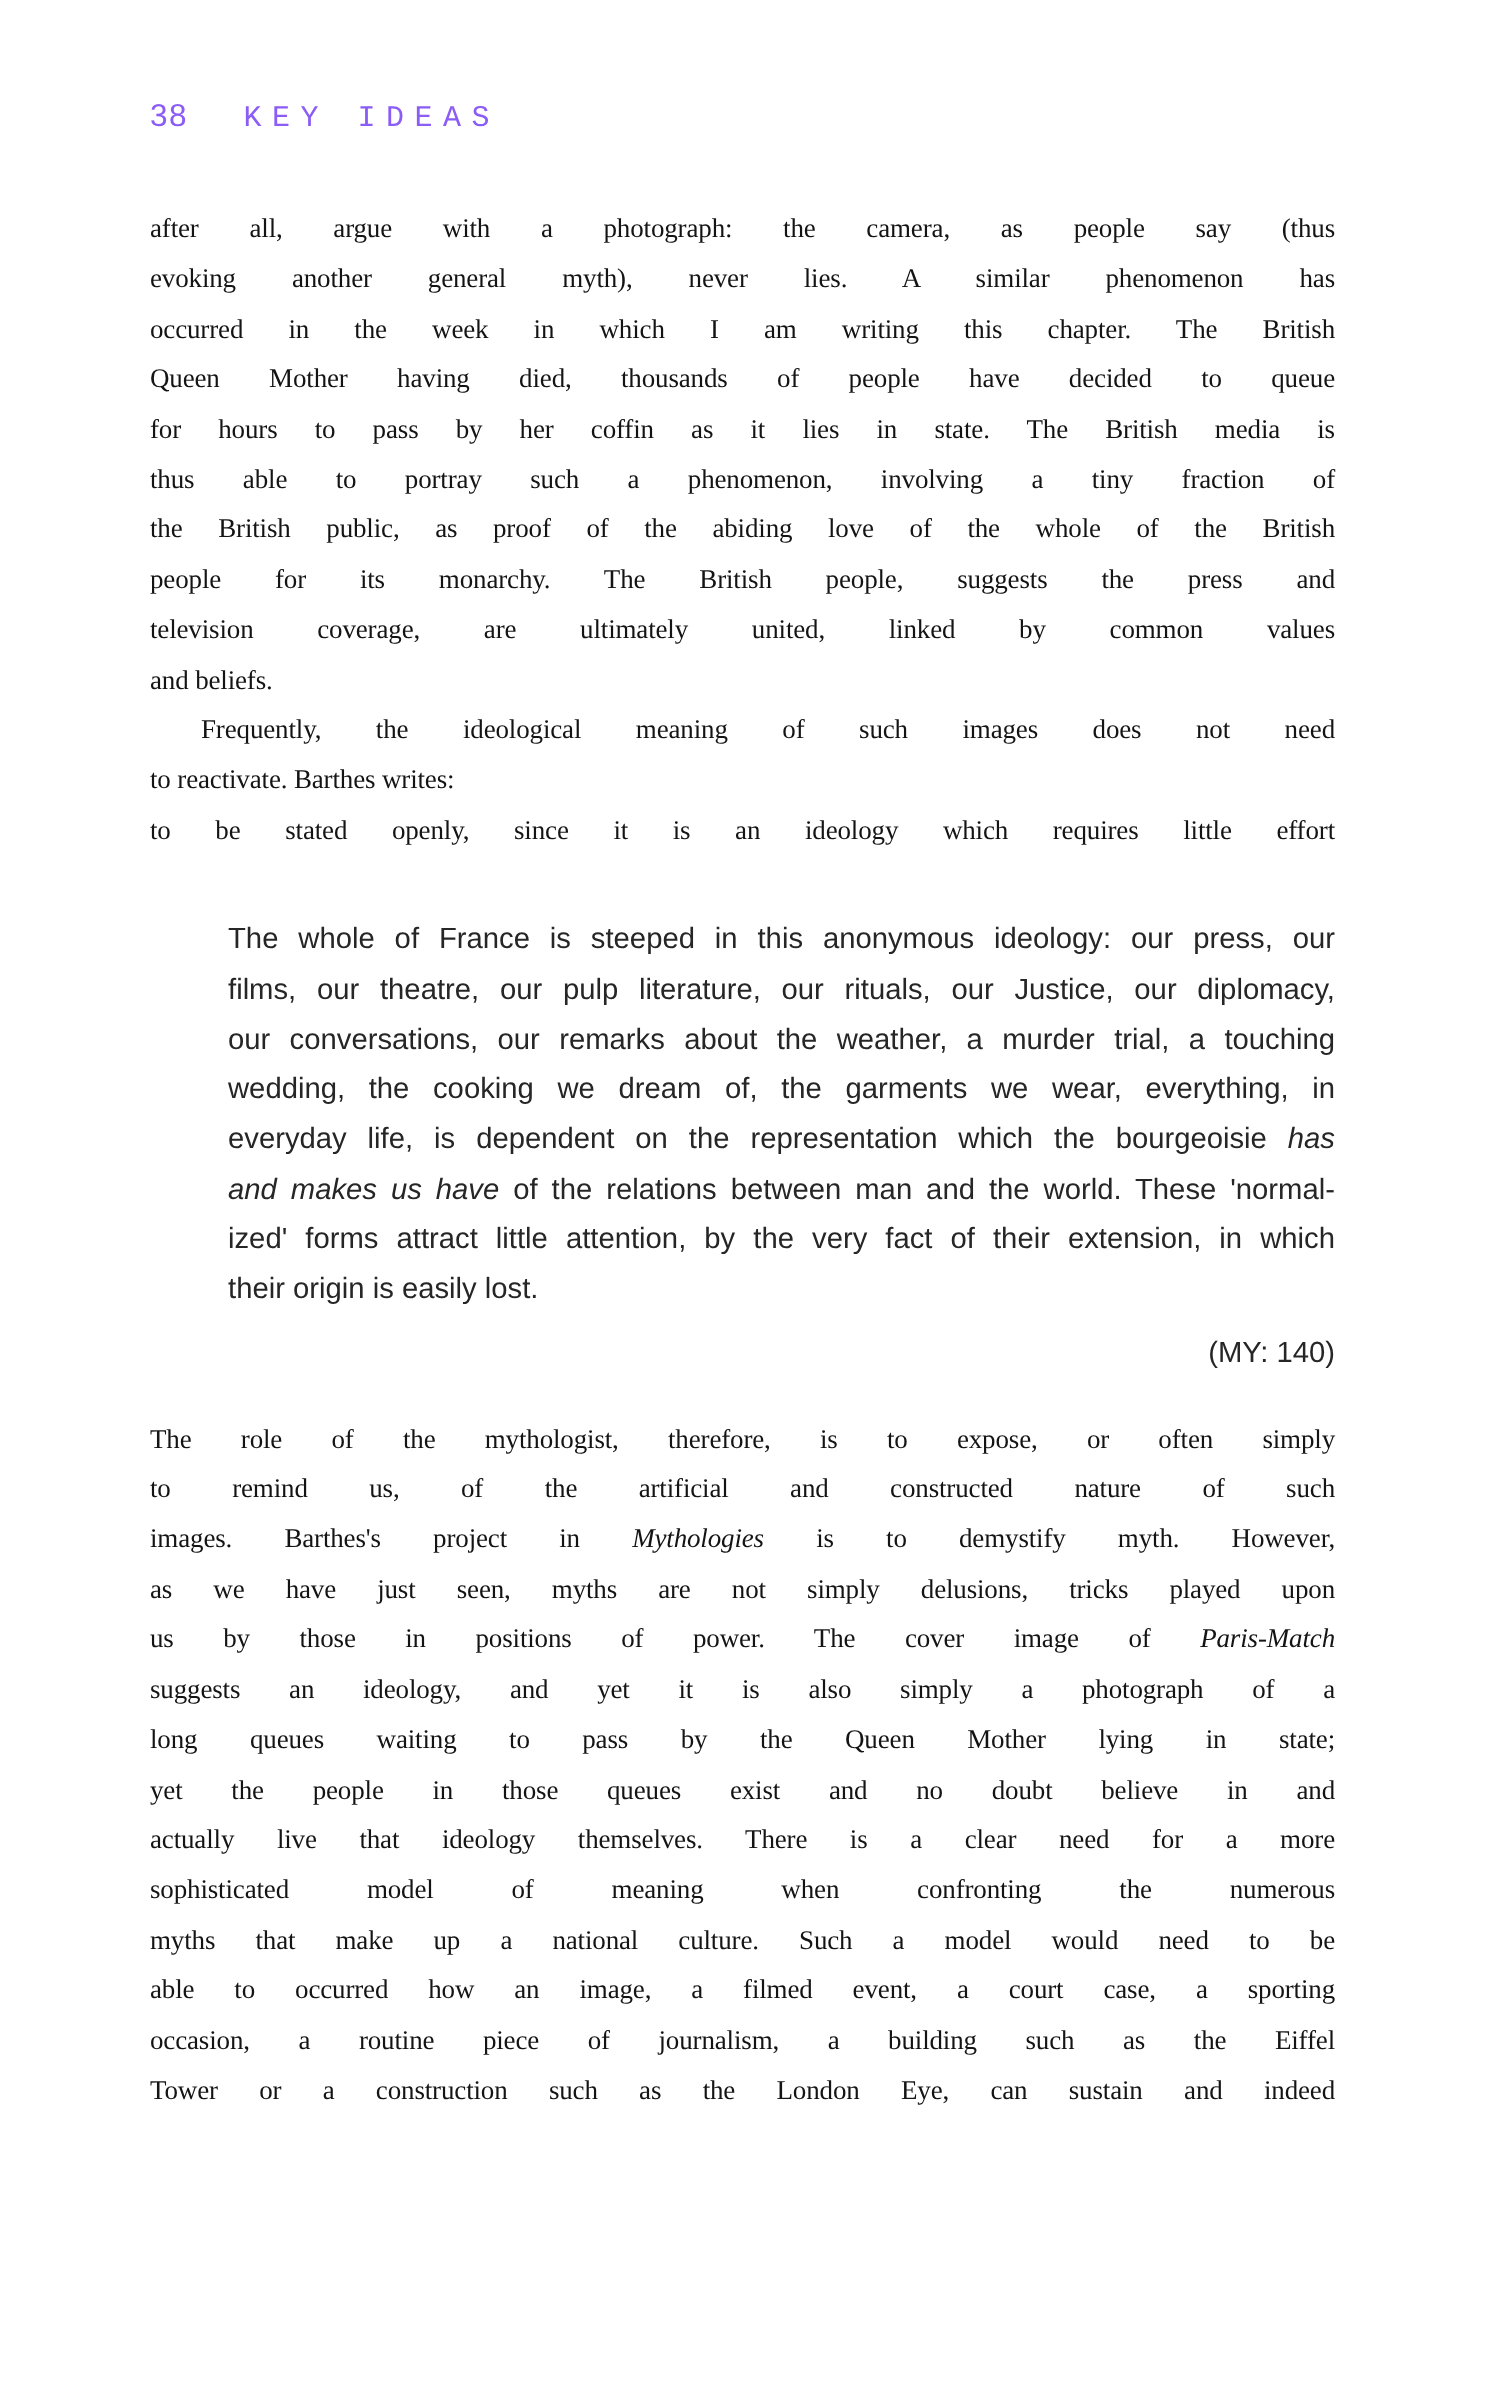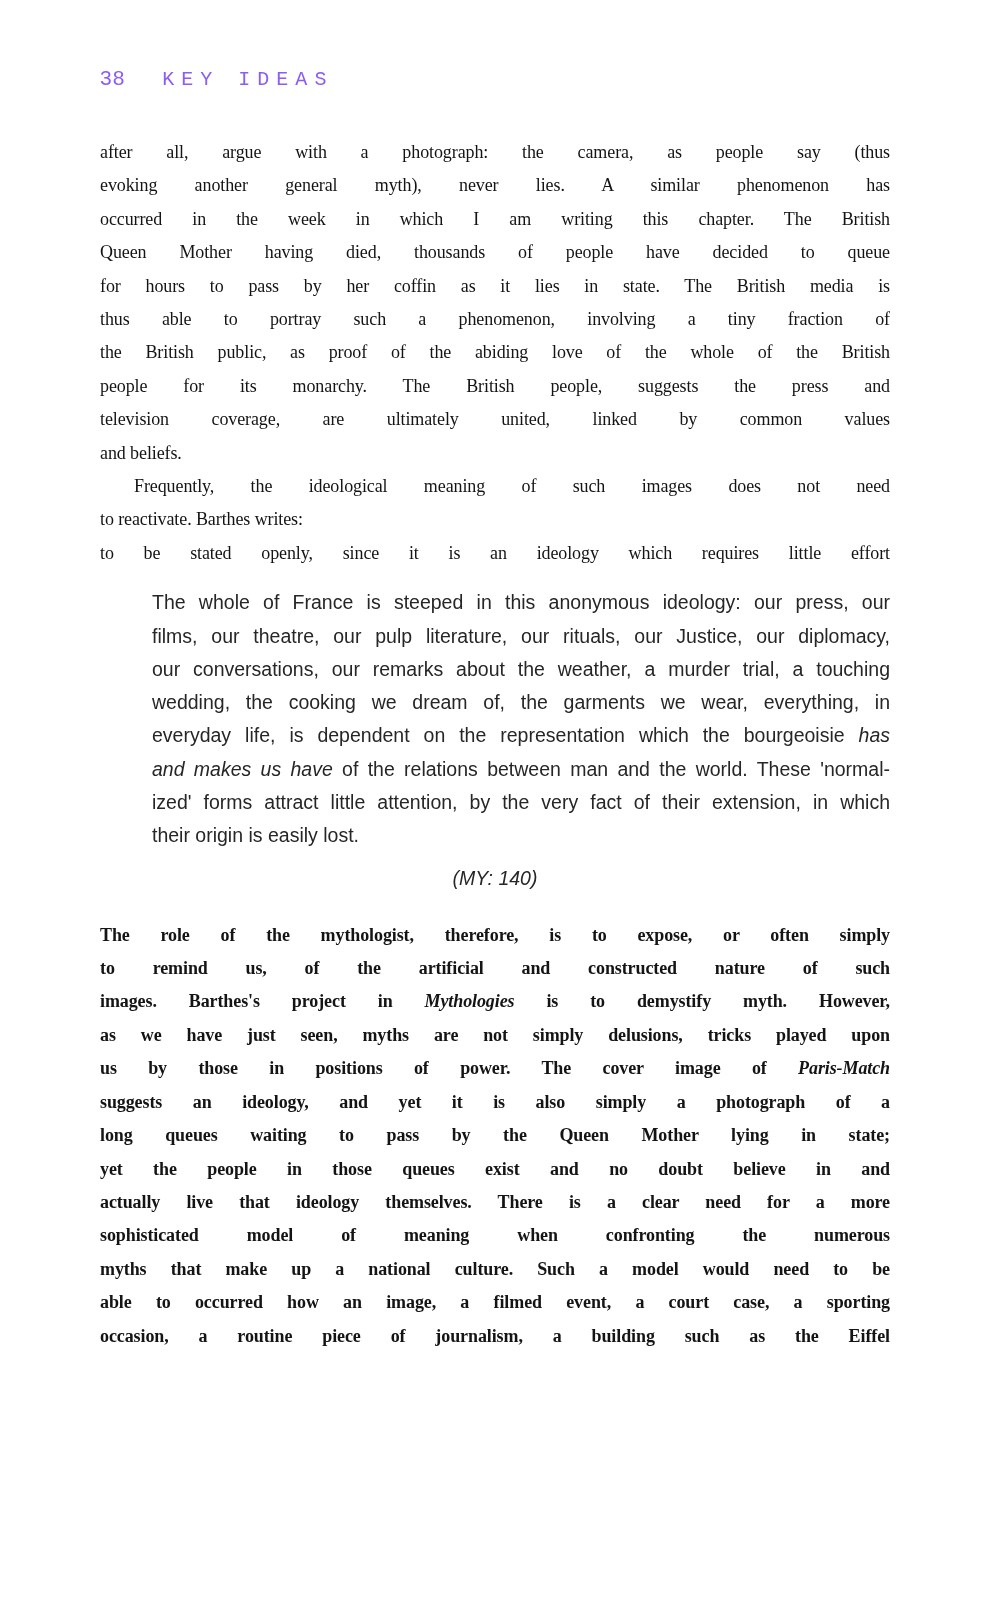--- a/index.html
+++ b/index.html
@@ -40,42 +40,41 @@
     line-height: 33.4px;
     text-align: justify;
     text-align-last: justify;
     letter-spacing: -0.1px;
   }
   .line.last { text-align-last: left; }
   .line.indent { text-indent: 34px; }
   em { font-style: italic; }
   
   .para.quote {
-    margin-top: 16px;
+    margin-top: 40px;
     margin-left: 52px;
     width: 738px;
     color: #262626;
   }
   .para.quote .line {
     font-family: "Liberation Sans", sans-serif;
     font-size: 19.5px;
     line-height: 33.3px;
     letter-spacing: 0;
   }
   .citation {
     font-family: "Liberation Sans", sans-serif;
     font-size: 19.5px;
     line-height: 26px;
-    text-align: center;
+    text-align: right;
     width: 790px;
     margin-top: 12px;
     color: #262626;
-    font-style: italic;
   }
-  .block-4 { margin-top: 28px; font-weight: bold; }
+  .block-4 { margin-top: 28px; }
 </style>
 </head>
 <body>
 
 <div class="page">
 
   <header class="running-header">
     <span class="page-num">38</span>
     <span class="section-title">KEY IDEAS</span>
   </header>
@@ -116,16 +115,17 @@
         <div class="line"><span>as we have just seen, myths are not simply delusions, tricks played upon</span></div>
         <div class="line"><span>us by those in positions of power. The cover image of </span><em>Paris-Match</em></div>
         <div class="line"><span>suggests an ideology, and yet it is also simply a photograph of a</span></div>
         <div class="line"><span>long queues waiting to pass by the Queen Mother lying in state;</span></div>
         <div class="line"><span>yet the people in those queues exist and no doubt believe in and</span></div>
         <div class="line"><span>actually live that ideology themselves. There is a clear need for a more</span></div>
         <div class="line"><span>sophisticated model of meaning when confronting the numerous</span></div>
         <div class="line"><span>myths that make up a national culture. Such a model would need to be</span></div>
         <div class="line"><span>able to occurred how an image, a filmed event, a court case, a sporting</span></div>
         <div class="line"><span>occasion, a routine piece of journalism, a building such as the Eiffel</span></div>
+        <div class="line"><span>Tower or a construction such as the London Eye, can sustain and indeed</span></div>
       </div>
     </main>
 
 </div>
 
 </body></html>

